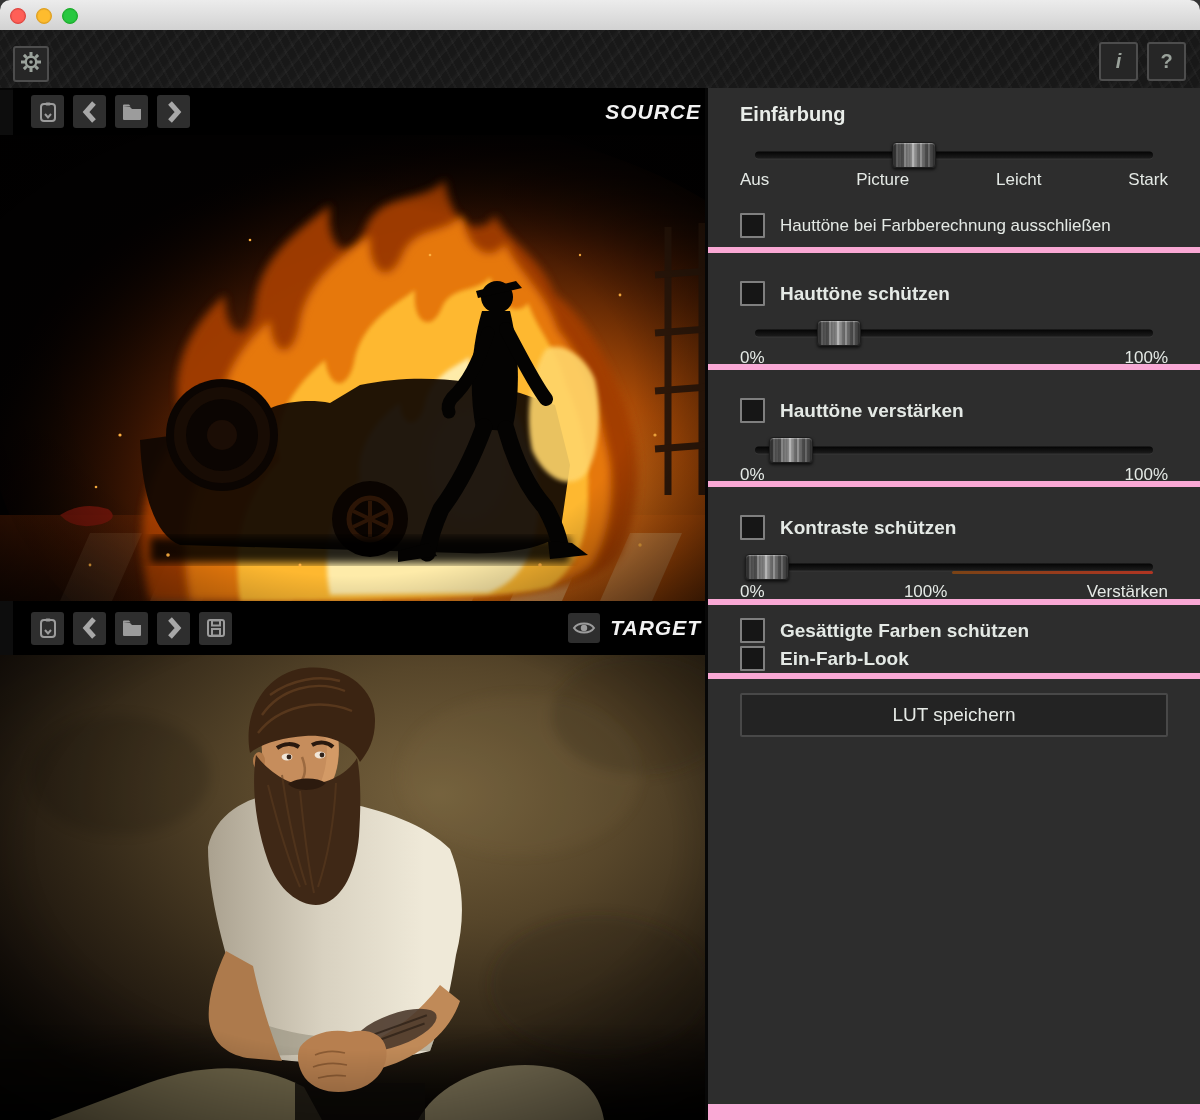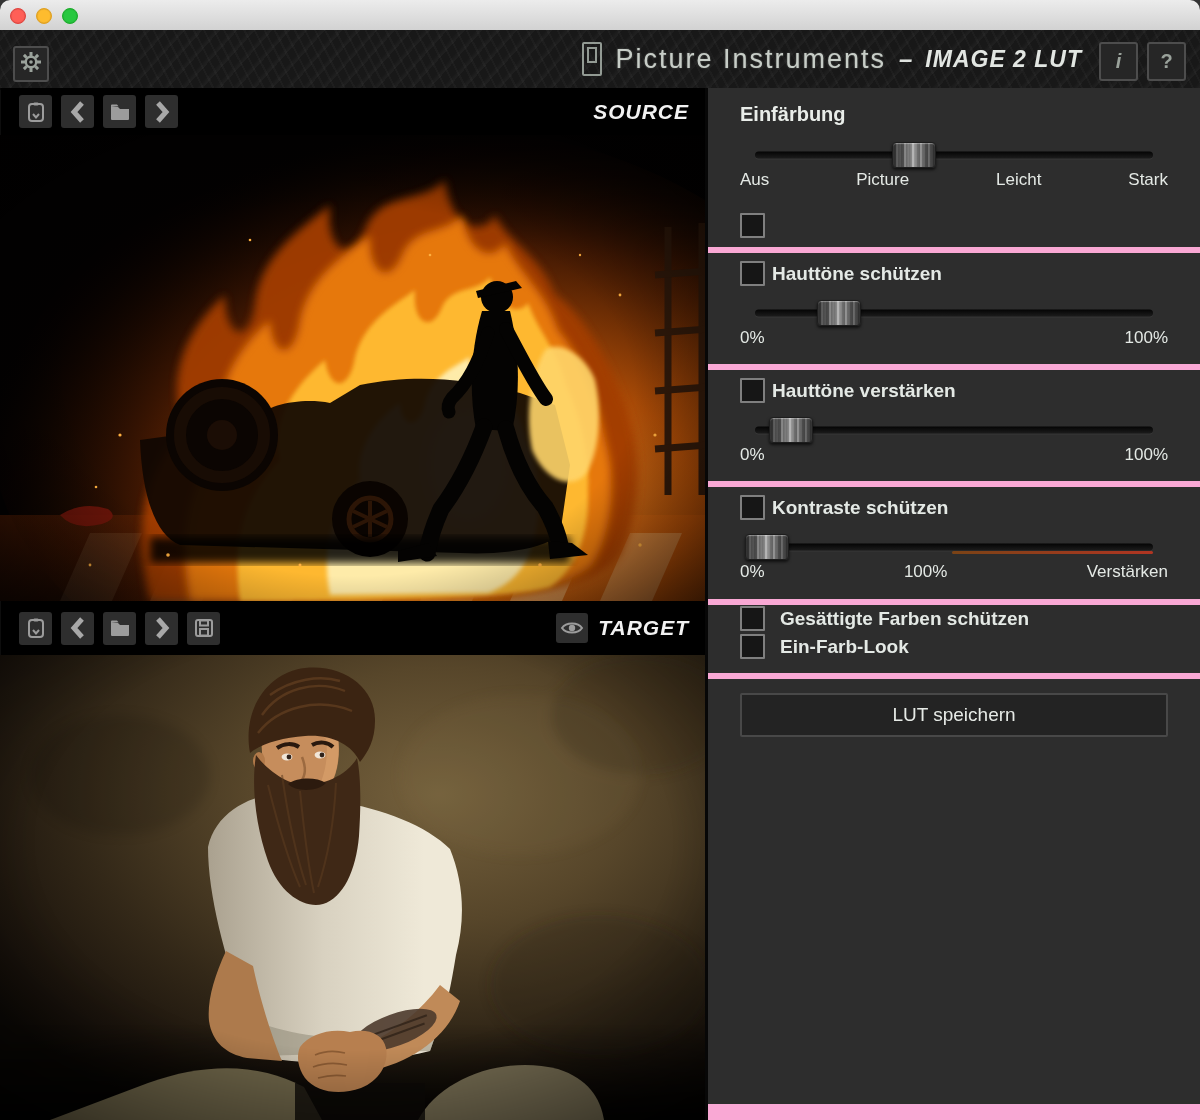--- a/index.html
+++ b/index.html
@@ -20,21 +20,21 @@
   .gear-btn{left:13px;top:16px;width:32px;height:32px;}
   .info-btn{right:62px;top:12px;width:35px;height:35px;font-size:20px;font-style:italic;font-weight:bold;}
   .help-btn{right:14px;top:12px;width:35px;height:35px;font-size:20px;font-weight:bold;}
   .brand{position:absolute;right:118px;top:0;height:58px;display:flex;align-items:center;gap:13px;}
   .brand-logo{width:16px;height:30px;border:2px solid #a8b1a9;border-radius:2px;position:relative;opacity:.85;}
   .brand-logo:after{content:"";position:absolute;left:3px;top:3px;width:6px;height:12px;border:2px solid #a8b1a9;}
   .brand-name{font-size:27px;letter-spacing:2px;color:#c7cdc7;text-shadow:0 0 2px rgba(220,230,220,.35);}
   .brand-sep{font-size:24px;font-weight:bold;font-style:italic;color:#dfe3df;}
   .brand-product{font-size:23px;font-weight:bold;font-style:italic;letter-spacing:1px;color:#e2e6e2;}
   
-  .strip{position:absolute;left:1px;width:708px;background:#000;display:flex;align-items:center;}
+  .strip{position:absolute;left:13px;width:708px;background:#000;display:flex;align-items:center;}
   .strip-src{top:88px;height:47px;}
   .strip-tgt{top:601px;height:54px;}
   .strip-buttons{display:flex;gap:9px;margin-left:18px;}
   .sbtn{width:33px;height:33px;background:#2e2e2e;border-radius:3px;display:flex;
         align-items:center;justify-content:center;cursor:pointer;}
   .sbtn svg{display:block;}
   .strip-right{margin-left:auto;display:flex;align-items:center;gap:10px;margin-right:20px;}
   .pane-label{font-size:21px;font-weight:bold;font-style:italic;letter-spacing:1px;color:#f2f2f2;
               text-shadow:0 1px 2px #000;}
   
@@ -43,41 +43,41 @@
   .img-tgt{top:655px;height:465px;}
   .img-box svg{display:block;}
   
   .vdivider{position:absolute;left:705px;top:88px;width:3px;bottom:0;background:#070707;}
   .panel{position:absolute;left:708px;top:88px;width:492px;bottom:0;background:#f9a8d4;
          display:flex;flex-direction:column;}
   .section{background:#2d2d2d;margin-bottom:6px;padding:0 32px;box-sizing:border-box;}
   .s1{height:159px;} .s2,.s3{height:111px;} .s4{height:112px;} .s5{height:68px;}
   .s6{flex:1;margin-bottom:16px;}
   .sec-title{margin-top:15px;font-size:20px;font-weight:bold;color:#e9ede9;}
-  .hdr-row{display:flex;align-items:center;gap:7px;margin-top:8px;text-align:right;}
+  .hdr-row{display:flex;align-items:center;gap:15px;margin-top:28px;text-align:right;}
   .checkbox{width:25px;height:25px;background:#161616;border:2px solid #7f7f7f;border-radius:1px;
             box-sizing:border-box;flex:none;cursor:pointer;}
   .cb-label{font-size:17px;color:#e4e9e5;}
   .cb-label.bold{font-size:19px;font-weight:bold;}
   .slider{position:relative;height:26px;margin:0 15px;}
   .m-top16{margin-top:16px;} .m-top14{margin-top:14px;}
   .track{position:absolute;left:0;right:0;top:50%;height:7px;transform:translateY(-50%);
          background:linear-gradient(#040404,#1c1c1c);border-radius:4px;
          box-shadow:0 1px 0 rgba(255,255,255,.06);cursor:pointer;}
   .thumb{position:absolute;top:50%;width:42px;height:24px;border-radius:4px;transform:translate(-50%,-50%);
      border:1px solid #1d1d1d;cursor:grab;background:
      linear-gradient(90deg,rgba(0,0,0,.5),rgba(0,0,0,0) 32%,rgba(255,255,255,.38) 48%,rgba(255,255,255,.18) 55%,rgba(0,0,0,0) 70%,rgba(0,0,0,.5)),
      repeating-linear-gradient(90deg,#565656 0 3px,#8c8c8c 3px 5px,#6b6b6b 5px 8px),
      linear-gradient(#7a7a7a,#555);
      box-shadow:inset 0 1px 1px rgba(255,255,255,.35),0 2px 3px rgba(0,0,0,.65);}
   .accent-line{position:absolute;left:49.5%;right:0;bottom:6px;height:3px;border-radius:2px;}
   .tick-row{display:flex;justify-content:space-between;font-size:17px;color:#e4e9e5;margin-top:2px;}
   .chk-row{display:flex;align-items:center;gap:15px;}
   .chk-row.first{margin-top:23px;}
-  .s5 .chk-row{margin-top:1px;} .s5 .chk-row + .chk-row{margin-top:3px;}
+  .s5 .chk-row{margin-top:13px;} .s5 .chk-row + .chk-row{margin-top:3px;}
   .save-btn{margin-top:14px;height:44px;width:100%;background:#232323;border:2px solid #484848;
             border-radius:2px;color:#e6eae6;font-size:19px;font-family:"Liberation Sans",sans-serif;
             cursor:pointer;box-sizing:border-box;}
   .icon-gray{stroke:#9c9c9c;fill:none;stroke-width:2;}
 </style>
 </head>
 <body>
 
 <div class="window">
 
@@ -100,26 +100,20 @@
               <line x1="17" y1="11" x2="21" y2="11"></line>
             <line x1="3.9" y1="3.9" x2="6.7" y2="6.7"></line>
               <line x1="15.3" y1="15.3" x2="18.1" y2="18.1"></line>
             <line x1="18.1" y1="3.9" x2="15.3" y2="6.7"></line>
               <line x1="6.7" y1="15.3" x2="3.9" y2="18.1"></line>
           </g>
           <circle cx="11" cy="11" r="5.2" fill="#1b1b1b" stroke="#9aa29b" stroke-width="2.4"></circle>
           <circle cx="11" cy="11" r="1.8" fill="#9aa29b"></circle>
         </svg>
       </span>
-    </div>
-    <div class="brand">
-      <div class="brand-logo"></div>
-      <span class="brand-name">Picture Instruments</span>
-      <span class="brand-sep">–</span>
-      <span class="brand-product">IMAGE 2 LUT</span>
     </div>
     <div class="tool-btn info-btn">
       <span>i</span>
     </div>
     <div class="tool-btn help-btn">
       <span>?</span>
     </div>
   </div>
 
   <div class="strip strip-src">
@@ -426,20 +420,21 @@
         <div class="thumb" style="left: 40%;"></div>
       </div>
       <div class="tick-row">
         <span>Aus</span>
         <span>Picture</span>
         <span>Leicht</span>
         <span>Stark</span>
       </div>
       <div class="chk-row first">
         <div class="checkbox"></div>
+        <span class="cb-label">Hauttöne bei Farbberechnung ausschließen</span>
       </div>
     </div>
 
     <div class="section s2">
       <div class="hdr-row">
         <div class="checkbox"></div>
         <span class="cb-label bold">Hauttöne schützen</span>
       </div>
       <div class="slider m-top14">
         <div class="track"></div>

